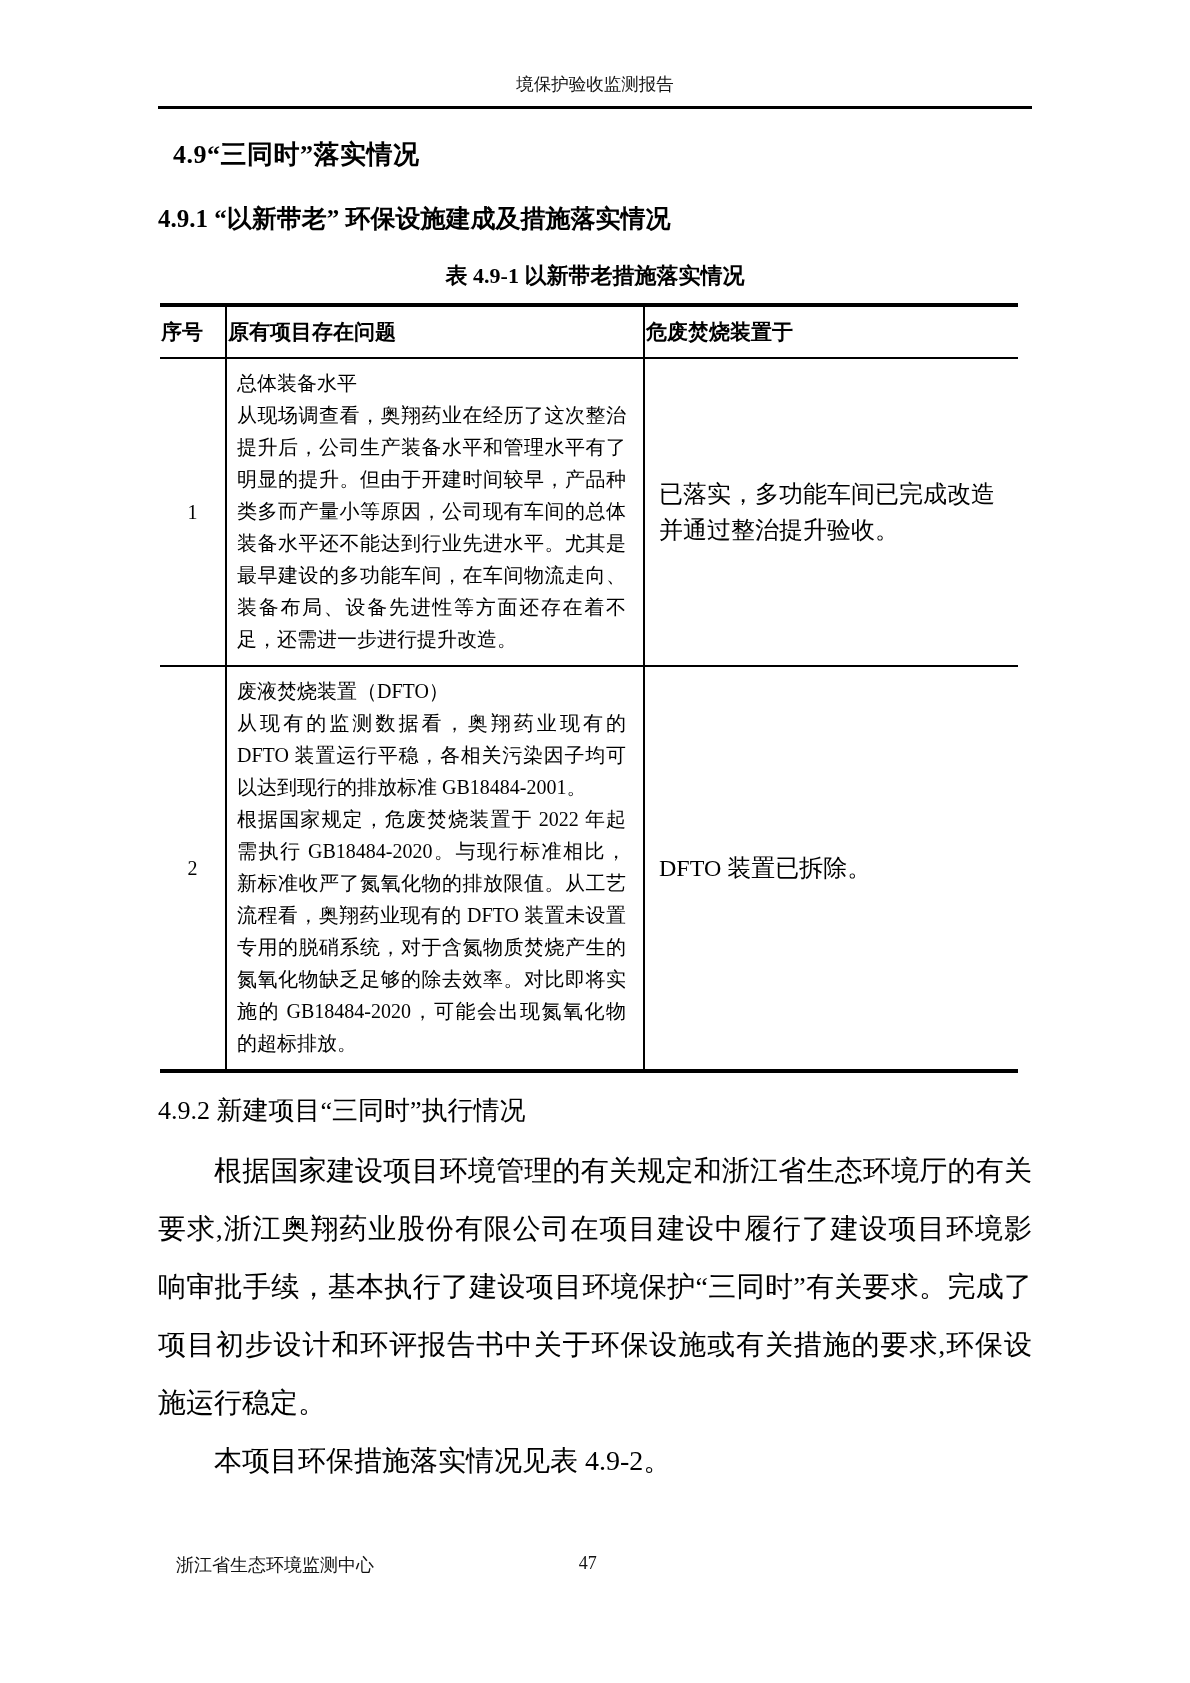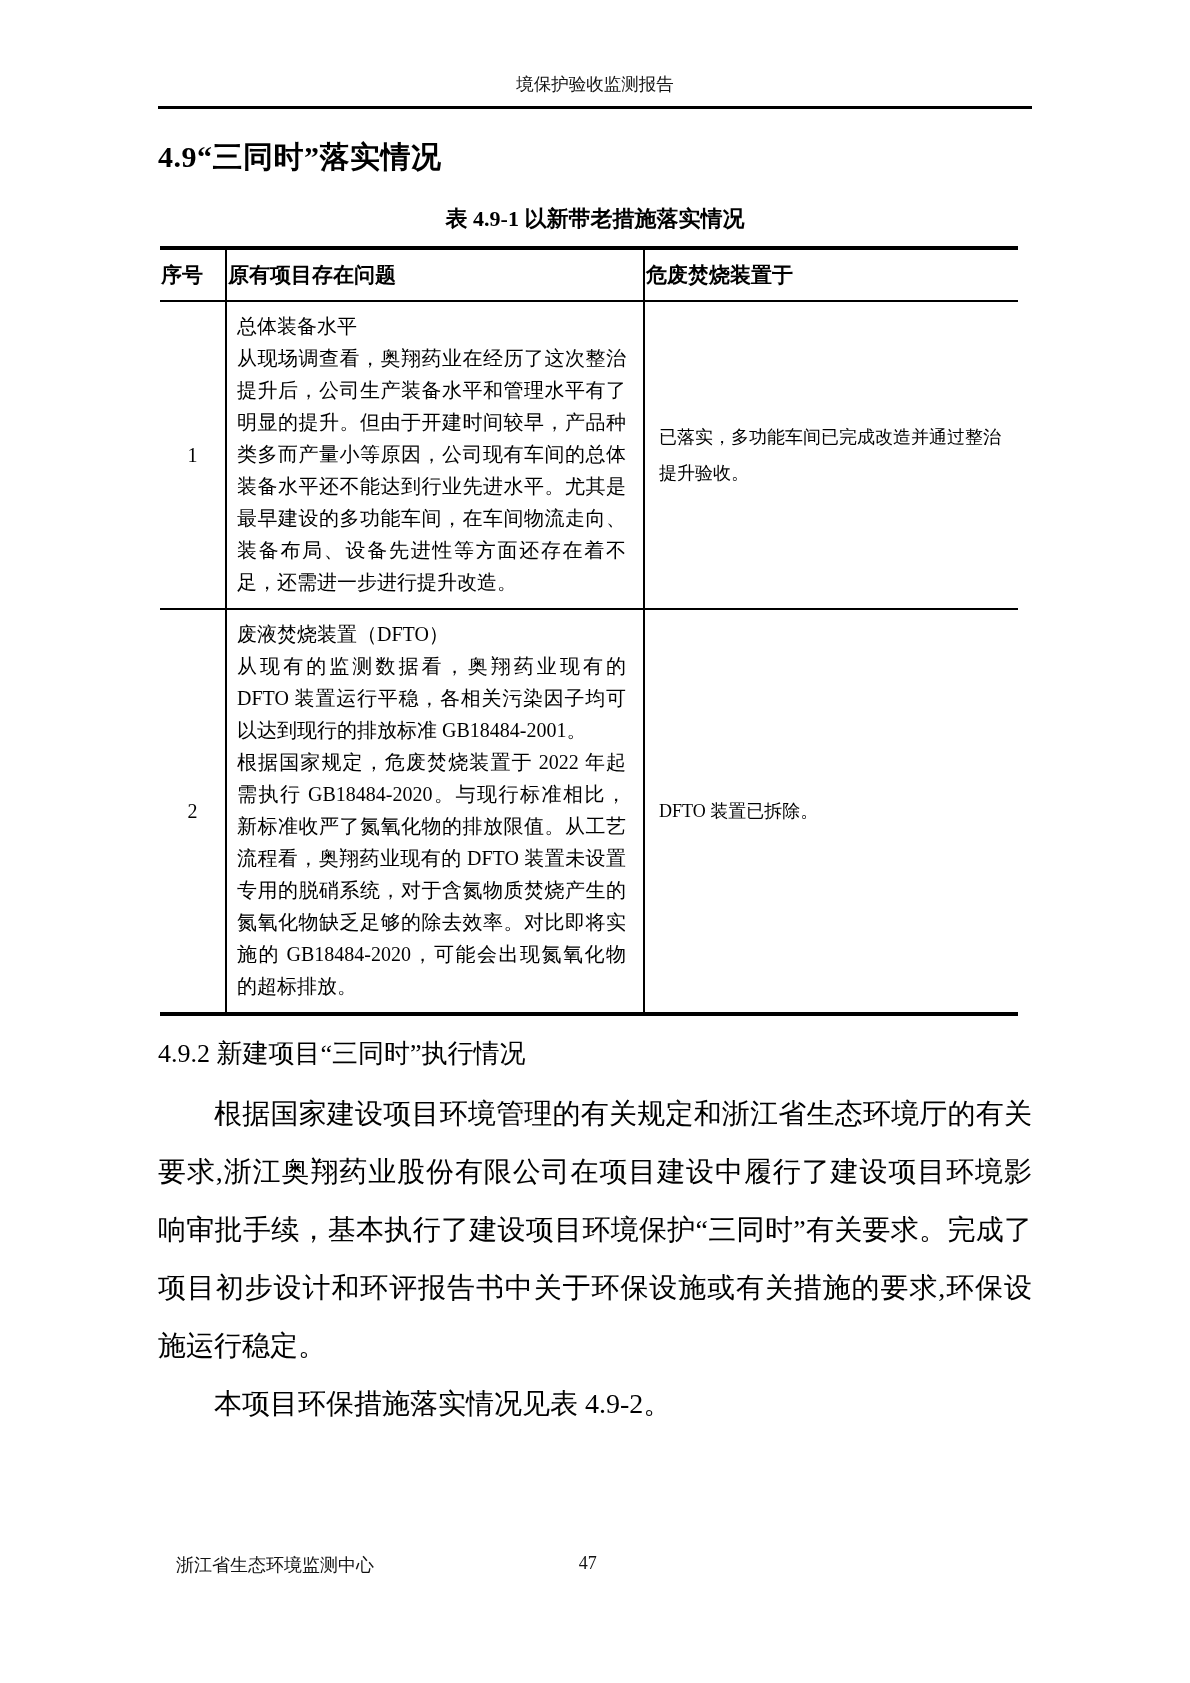--- a/index.html
+++ b/index.html
@@ -24,22 +24,22 @@
     color: #111111;
   }
   .doc-header-rule {
     margin-top: 8px;
     border-top: 3px solid #000000;
     height: 0;
   }
 
   
   .h-49 {
-    margin: 28px 0 0 0;
-    font-size: 30px;
+    margin: 28px 0 0 15px;
+    font-size: 26px;
     font-weight: bold;
     letter-spacing: 0.5px;
   }
   .h-491 {
     margin: 30px 0 0 0;
     font-size: 25px;
     font-weight: bold;
   }
   .h-492 {
     margin: 20px 0 0 0;
@@ -96,21 +96,21 @@
     line-height: 32px;
     text-align: justify;
     text-justify: inter-character;
     vertical-align: top;
   }
   .measures-table td.col-problem .cell-title {
     text-align: left;
   }
   .measures-table td.col-action {
     padding: 8px 6px 8px 14px;
-    font-size: 18px;
+    font-size: 24px;
     line-height: 36px;
     vertical-align: middle;
     text-align: left;
   }
 
   
   .body-para {
     margin: 14px 0 0 0;
     font-size: 28px;
     line-height: 58px;
@@ -143,20 +143,21 @@
 
   <header>
     <div class="doc-header-text">
       <div>境保护验收监测报告</div>
     </div>
     <div class="doc-header-rule"></div>
   </header>
 
   <h1 class="h-49">4.9“三同时”落实情况</h1>
 
+  <h2 class="h-491">4.9.1 “以新带老” 环保设施建成及措施落实情况</h2>
 
   <div class="table-caption">表 4.9-1  以新带老措施落实情况</div>
 
   <table class="measures-table">
     <thead>
       <tr>
         <th class="col-no">序号</th>
         <th class="col-problem">原有项目存在问题</th>
         <th class="col-action">危废焚烧装置于</th>
       </tr>

